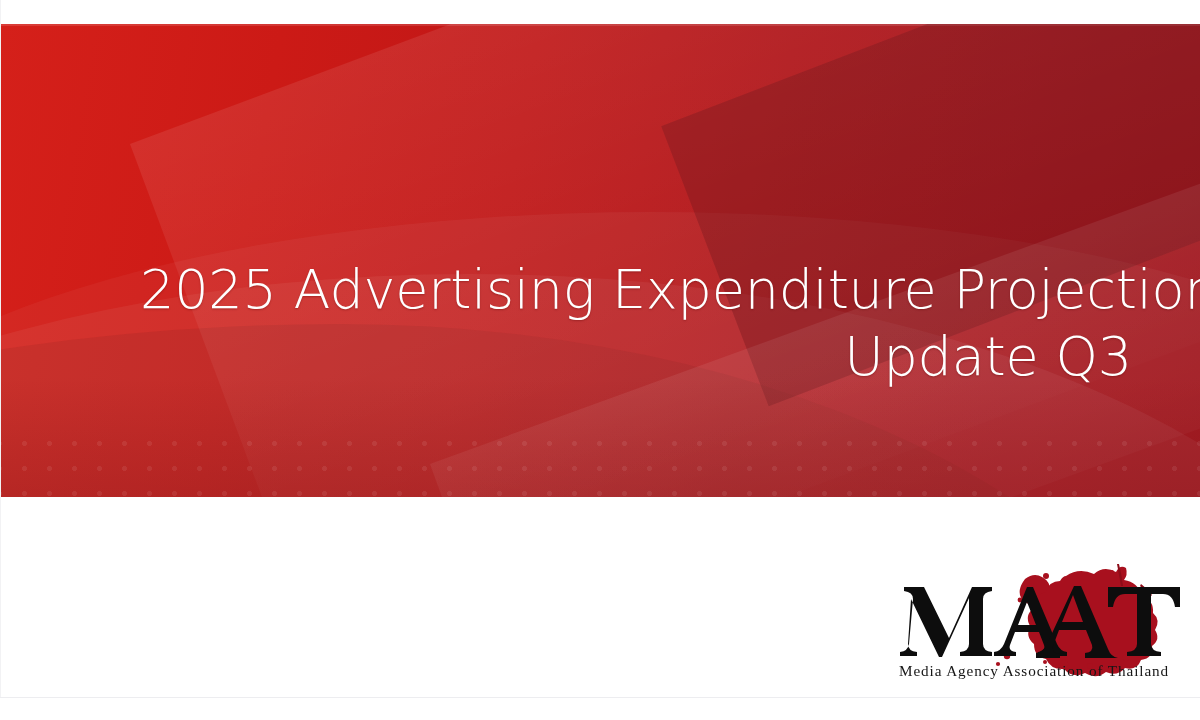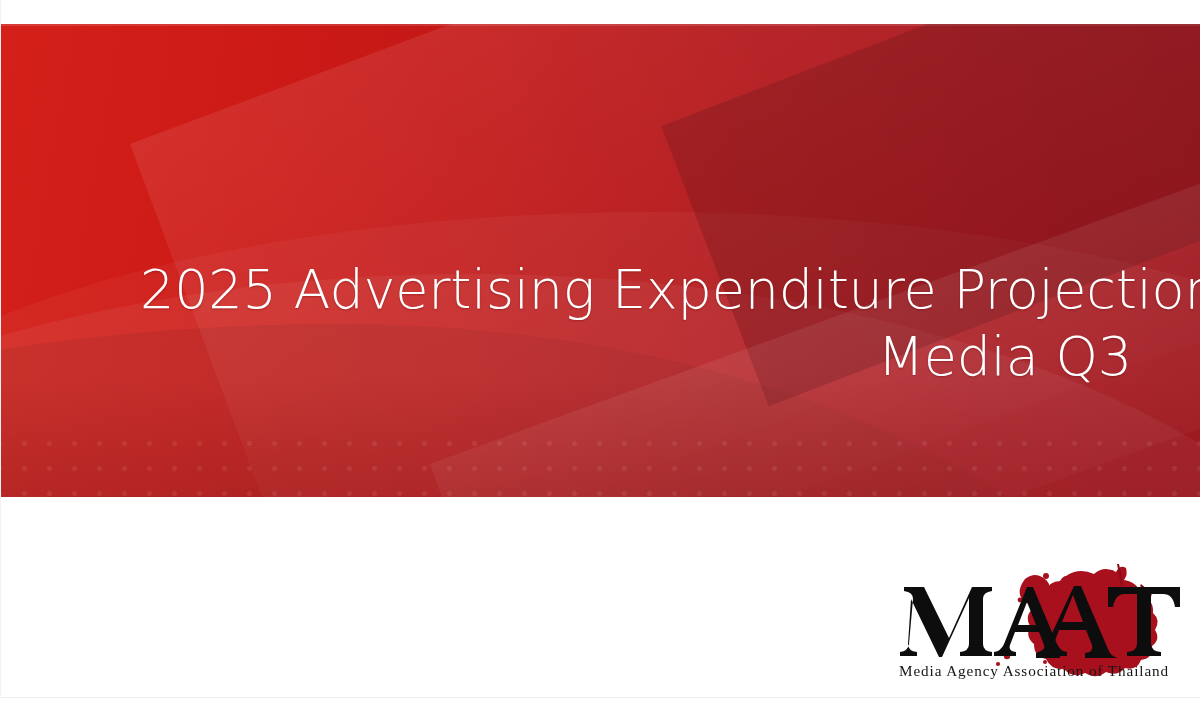--- a/index.html
+++ b/index.html
@@ -218,21 +218,21 @@
     <div class="sweep-curve-a"></div>
     <div class="sweep-curve-c"></div>
     <div class="sweep-dark-ur"></div>
     <div class="sweep-light-diag"></div>
     <div class="sweep-light-diag2"></div>
     <div class="banner-bottom-shade"></div>
     <div class="dot-texture"></div>
 
     <div class="title-block">
       <span class="title-line">2025 Advertising Expenditure Projection</span>
-      <span class="title-line">Media Q3</span>
+      <span class="title-line">Update Q3</span>
     </div>
   </div>
 
   <div class="logo">
     <svg width="286" height="122" viewBox="0 0 286 122" xmlns="http://www.w3.org/2000/svg">
 
       <g>
         <path class="logo-splat" d="M131 19 q9 -7 17 -2 q9 5 8 14 q-1 10 -11 13 q-11 3 -17 -5 q-6 -8 3 -20 z"></path>
         <circle class="logo-splat" cx="152" cy="16" r="3"></circle>
         <circle class="logo-splat" cx="126" cy="40" r="2.4"></circle>

